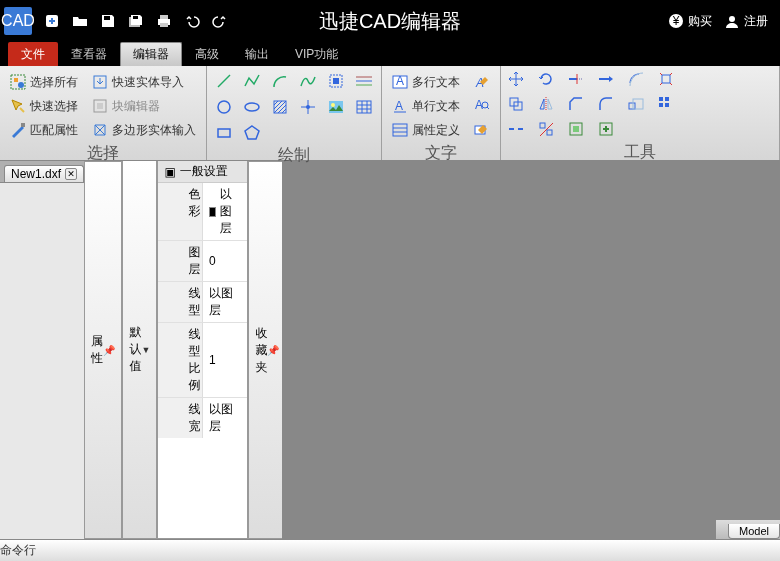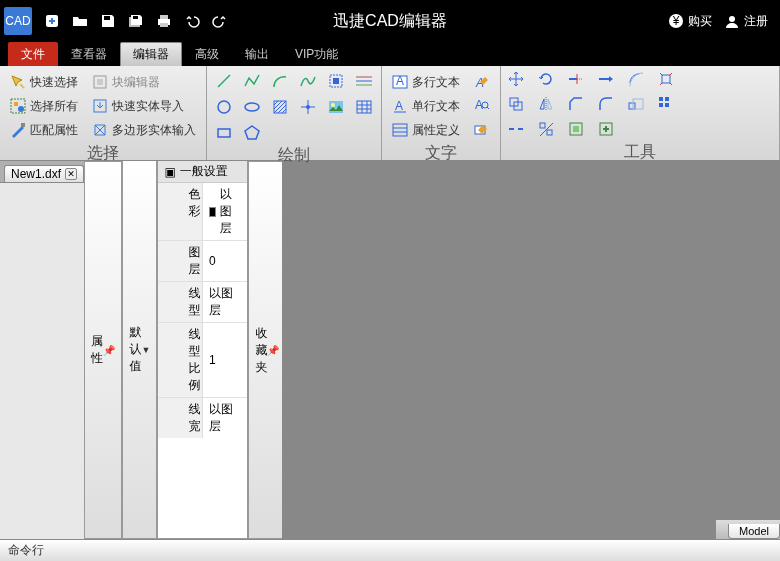--- a/index.html
+++ b/index.html
@@ -1,23 +1,23 @@
 <!DOCTYPE html>
 <html><head>
 <meta charset="utf-8">
 <style>
   * { box-sizing: border-box; margin: 0; padding: 0; font-family: "Microsoft YaHei", sans-serif; font-size: 12px; }
   body { width: 780px; height: 561px; background: #000; overflow: hidden; }
   
   
   .titlebar { height: 42px; background: #000; display: flex; align-items: center; color: #fff; position: relative; }
-  .logo { width: 28px; height: 28px; background: #3a7ad6; color: #fff; display: flex; align-items: center; justify-content: center; font-size: 12px; margin: 0 4px; border-radius: 2px; position: relative; }
+  .logo { width: 28px; height: 28px; background: #3a7ad6; color: #fff; display: flex; align-items: center; justify-content: center; font-size: 16px; margin: 0 4px; border-radius: 2px; position: relative; }
   .qat { display: flex; gap: 4px; margin-left: 4px; }
   .qat-btn { width: 24px; height: 24px; display: flex; align-items: center; justify-content: center; cursor: pointer; border-radius: 2px; }
-  .app-title { position: absolute; left: 50%; transform: translateX(-50%); font-size: 16px; color: #fff; }
+  .app-title { position: absolute; left: 50%; transform: translateX(-50%); font-size: 20px; color: #fff; }
   .title-right { margin-left: auto; display: flex; align-items: center; gap: 12px; padding-right: 12px; }
   .title-right-item { display: flex; align-items: center; gap: 4px; color: #fff; cursor: pointer; }
   
   
   .menubar { height: 24px; background: #000; display: flex; align-items: stretch; }
   .menu-item { padding: 0 12px; display: flex; align-items: center; color: #ccc; cursor: pointer; border: 1px solid transparent; }
   .menu-item.file-tab { background: #c52a1a; color: #fff; border-radius: 2px 2px 0 0; margin-left: 8px;}
   .menu-item.active { background: linear-gradient(#e8e8e8,#c8c8c8); color: #000; border-color:#888; border-bottom:none; border-radius:2px 2px 0 0; }
   
   
@@ -59,21 +59,21 @@
   .fav-body{flex:1; background:#fff; border:1px solid #999; border-top:none;}
   
   
   .canvas-area { flex:1; display:flex; flex-direction:column; background:#888;align-items:flex-end;}
   .canvas { flex:1; background:#000; position:relative; }
   .canvas svg { position:absolute; inset:0; }
   .model-tab-row { height:20px; background:linear-gradient(#ddd,#bbb); display:flex; align-items:flex-end; padding-left:12px; border-top:1px solid #888;}
   .model-tab { background:linear-gradient(#fff,#e6e6e6); border:1px solid #888; border-top:none; border-radius:0 0 4px 4px; padding:1px 10px; font-size:11px; cursor:pointer;}
   
   
-  .cmdline { height:22px; background:linear-gradient(#fff,#ddd); border-top:1px solid #888; display:flex; align-items:center; padding:0 8px; color:#333;}
+  .cmdline { height:22px; background:linear-gradient(#fff,#ddd); border-top:1px solid #888; display:flex; align-items:center; padding:0 0; color:#333;}
   
   
   svg.ic { width:16px; height:16px; }
   svg.ic18 { width:18px; height:18px; }
 </style>
 </head>
 <body>
 
 <div class="titlebar">
   <div class="logo">CAD</div>
@@ -150,48 +150,48 @@
   <div class="menu-item">VIP功能</div>
 </div>
 
 <div class="ribbon">
 
   <div class="ribbon-group" style="min-width:200px">
     <div class="ribbon-rows">
       <div class="ribbon-row">
         <div class="ribbon-btn-large">
           <svg class="ribbon-icon" viewBox="0 0 16 16">
+              <rect x="1" y="1" width="14" height="14" fill="none" stroke="#3a8a3a" stroke-dasharray="2 1"></rect>
+              <rect x="4" y="4" width="4" height="4" fill="#f0a030"></rect>
+              <circle cx="11" cy="11" r="3" fill="#3a7ad6"></circle>
+            </svg>
+          <span>选择所有</span>
+        </div>
+        <div class="ribbon-btn-large">
+          <svg class="ribbon-icon" viewBox="0 0 16 16">
+              <rect x="2" y="2" width="12" height="12" fill="none" stroke="#3a7ad6"></rect>
+              <path d="M8 4v6M5 7l3 3 3-3" fill="none" stroke="#3a7ad6"></path>
+            </svg>
+          <span>快速实体导入</span>
+        </div>
+      </div>
+      <div class="ribbon-row">
+        <div class="ribbon-btn-large">
+          <svg class="ribbon-icon" viewBox="0 0 16 16">
               <path d="M2 2l10 4-4 2-2 4z" fill="#e6c04a" stroke="#b68700"></path>
               <path d="M10 10l4 4" stroke="#e6c04a" stroke-width="2"></path>
             </svg>
           <span>快速选择</span>
         </div>
         <div class="ribbon-btn-large disabled">
           <svg class="ribbon-icon" viewBox="0 0 16 16">
               <rect x="2" y="2" width="12" height="12" fill="none" stroke="#999"></rect>
               <rect x="5" y="5" width="6" height="6" fill="#ccc"></rect>
             </svg>
           <span>块编辑器</span>
-        </div>
-      </div>
-      <div class="ribbon-row">
-        <div class="ribbon-btn-large">
-          <svg class="ribbon-icon" viewBox="0 0 16 16">
-              <rect x="1" y="1" width="14" height="14" fill="none" stroke="#3a8a3a" stroke-dasharray="2 1"></rect>
-              <rect x="4" y="4" width="4" height="4" fill="#f0a030"></rect>
-              <circle cx="11" cy="11" r="3" fill="#3a7ad6"></circle>
-            </svg>
-          <span>选择所有</span>
-        </div>
-        <div class="ribbon-btn-large">
-          <svg class="ribbon-icon" viewBox="0 0 16 16">
-              <rect x="2" y="2" width="12" height="12" fill="none" stroke="#3a7ad6"></rect>
-              <path d="M8 4v6M5 7l3 3 3-3" fill="none" stroke="#3a7ad6"></path>
-            </svg>
-          <span>快速实体导入</span>
         </div>
       </div>
       <div class="ribbon-row">
         <div class="ribbon-btn-large">
           <svg class="ribbon-icon" viewBox="0 0 16 16">
               <path d="M2 14L12 4l2 2L4 16z" fill="#3a7ad6"></path>
               <rect x="11" y="1" width="4" height="4" fill="#888"></rect>
             </svg>
           <span>匹配属性</span>
         </div>

